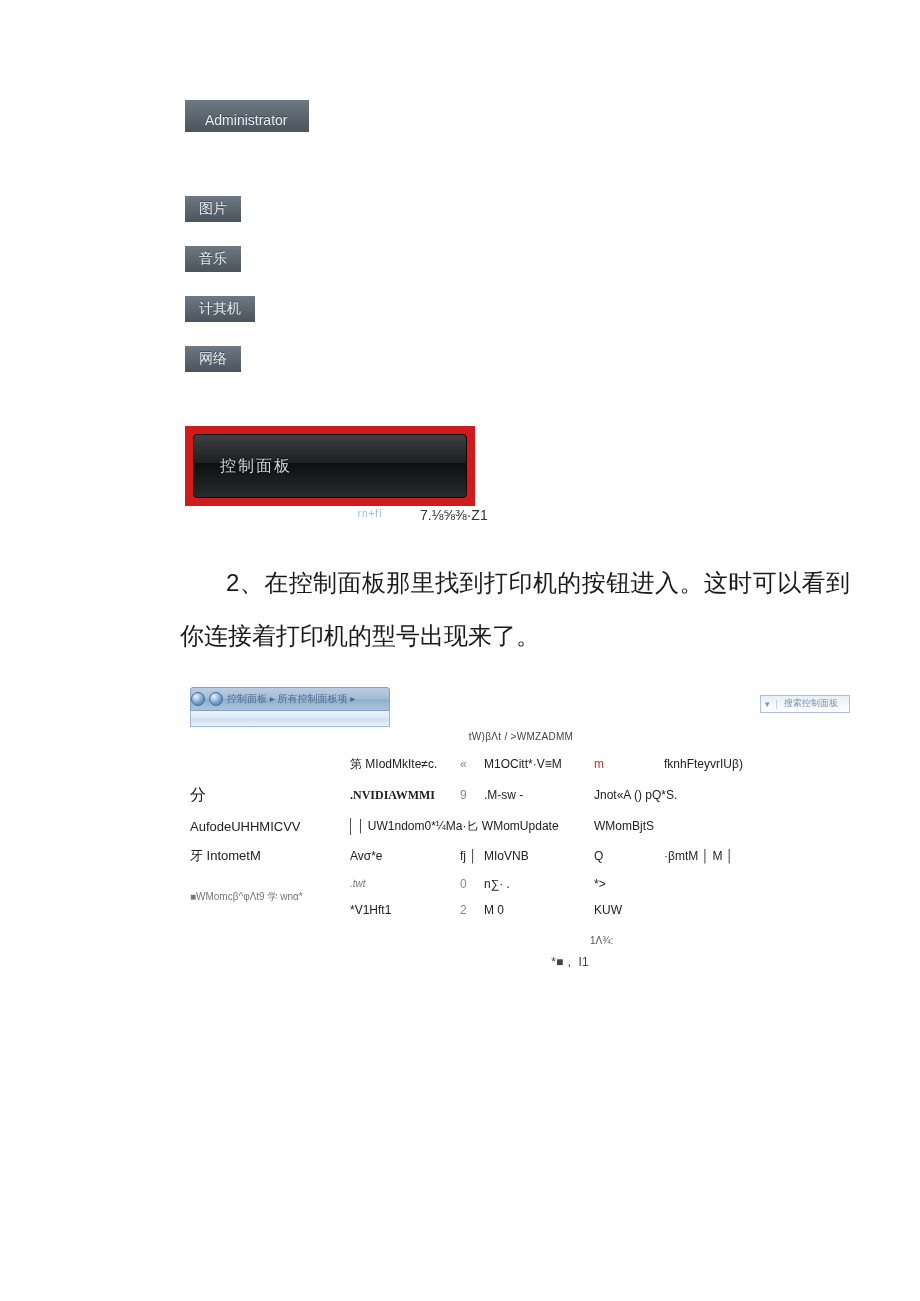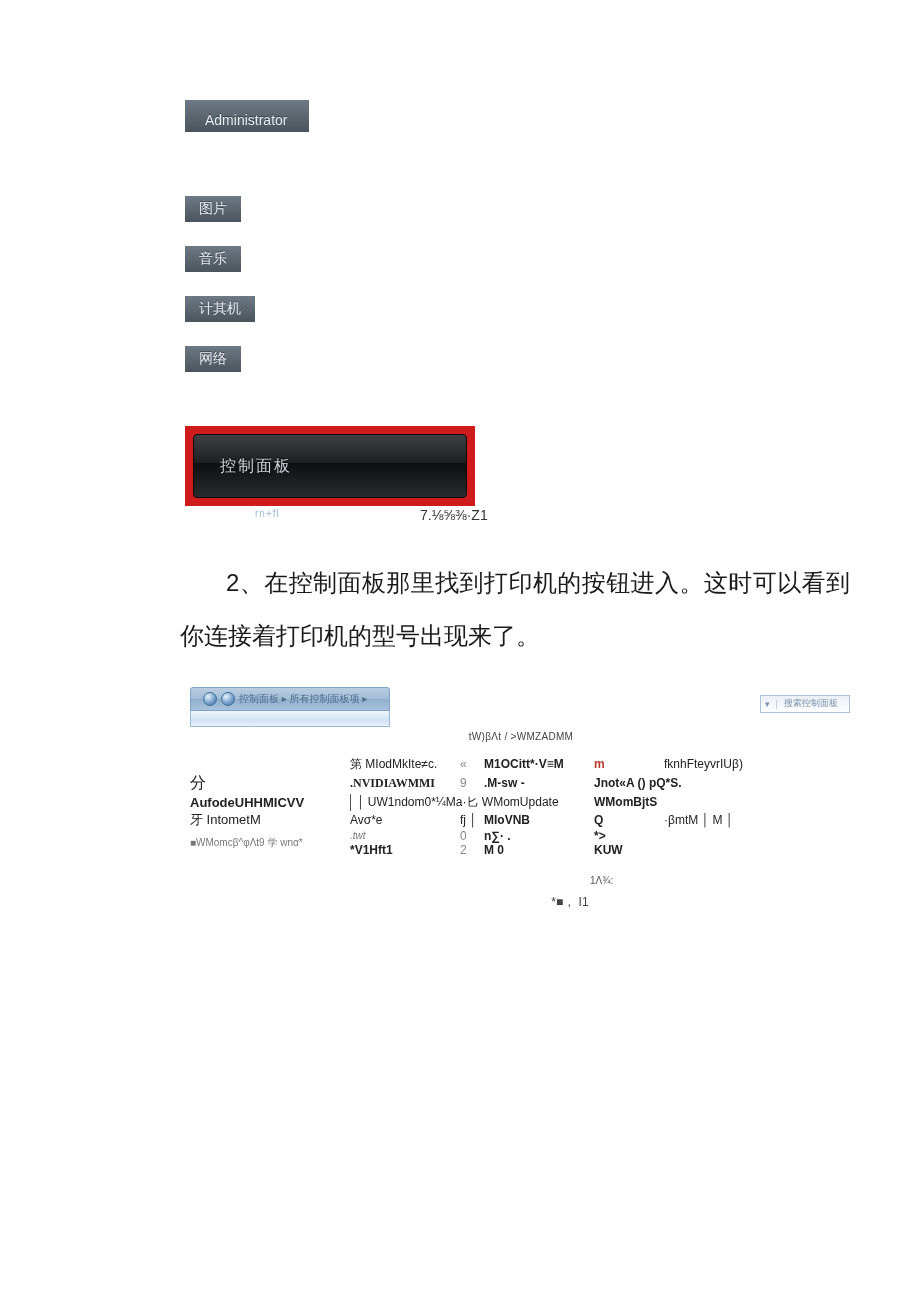--- a/index.html
+++ b/index.html
@@ -52,20 +52,21 @@
       color: #cfd6dc;
       font-size: 16px;
       letter-spacing: 2px;
       text-shadow: 0 -1px 0 #000;
     }
     .cp-caption {
       font-size: 10px;
       color: #9bbdd9;
       margin: 2px 0 0 70px;
       letter-spacing: 1px;
+      text-align: center;
     }
     .figure-caption {
       font-size: 14px;
       color: #333;
       margin-top: -12px;
       margin-left: 290px;
     }
 
     
     .para {
@@ -89,21 +90,21 @@
     .cpw-top {
       position: relative;
     }
     .titlebar {
       background: linear-gradient(#b9cde1, #a2bdd8 50%, #90afcd 51%, #a9c3dd);
       border: 1px solid #7ea2c6;
       height: 24px;
       width: 200px;
       display: flex;
       align-items: center;
-      padding: 0 12px;
+      padding: 0 0;
       gap: 4px;
       font-size: 10px;
       color: #2a3c53;
       border-radius: 3px 3px 0 0;
     }
     .nav-circle {
       width: 14px; height: 14px; border-radius: 50%;
       background: radial-gradient(circle at 35% 30%, #e8f2fb, #6f9cc8 60%, #3f6f9e);
       border: 1px solid #3f6f9e;
     }
@@ -134,32 +135,32 @@
       font-size: 10px;
       color: #444;
       margin: 4px 0 14px 2px;
       letter-spacing: .3px;
       text-align: center;
     }
 
     .grid2 {
       display: grid;
       grid-template-columns: 160px 110px 24px 110px 70px 120px;
-      row-gap: 0;
+      row-gap: 12px;
       align-items: center;
       font-size: 12px;
       color: #222;
     }
     .grid2 .side { font-size: 13px; }
     .grid2 .sideA { font-size: 16px; }
     .grid2 .tiny { font-size: 10px; color: #777; font-family: Arial, sans-serif; }
     .grid2 .serif { font-family: Georgia, "Times New Roman", serif; font-variant: small-caps; font-weight: bold; }
     .grid2 .mono-bar { border-left: 1.5px solid #555; padding-left: 6px; }
     .grid2 .red { color: #b83a2a; }
-    .grid2 .q { font-weight: bold; }
+    .grid2 .q { font-weight: normal; }
     .grid2 .arabish { font-family: Arial, sans-serif; }
     .grid2 .pale { color: #888; }
     .grid2 .italic { font-style: italic; }
 
     .footer-line {
       font-size: 10px;
       color: #555;
       margin-top: 18px;
       margin-left: 400px;
     }

